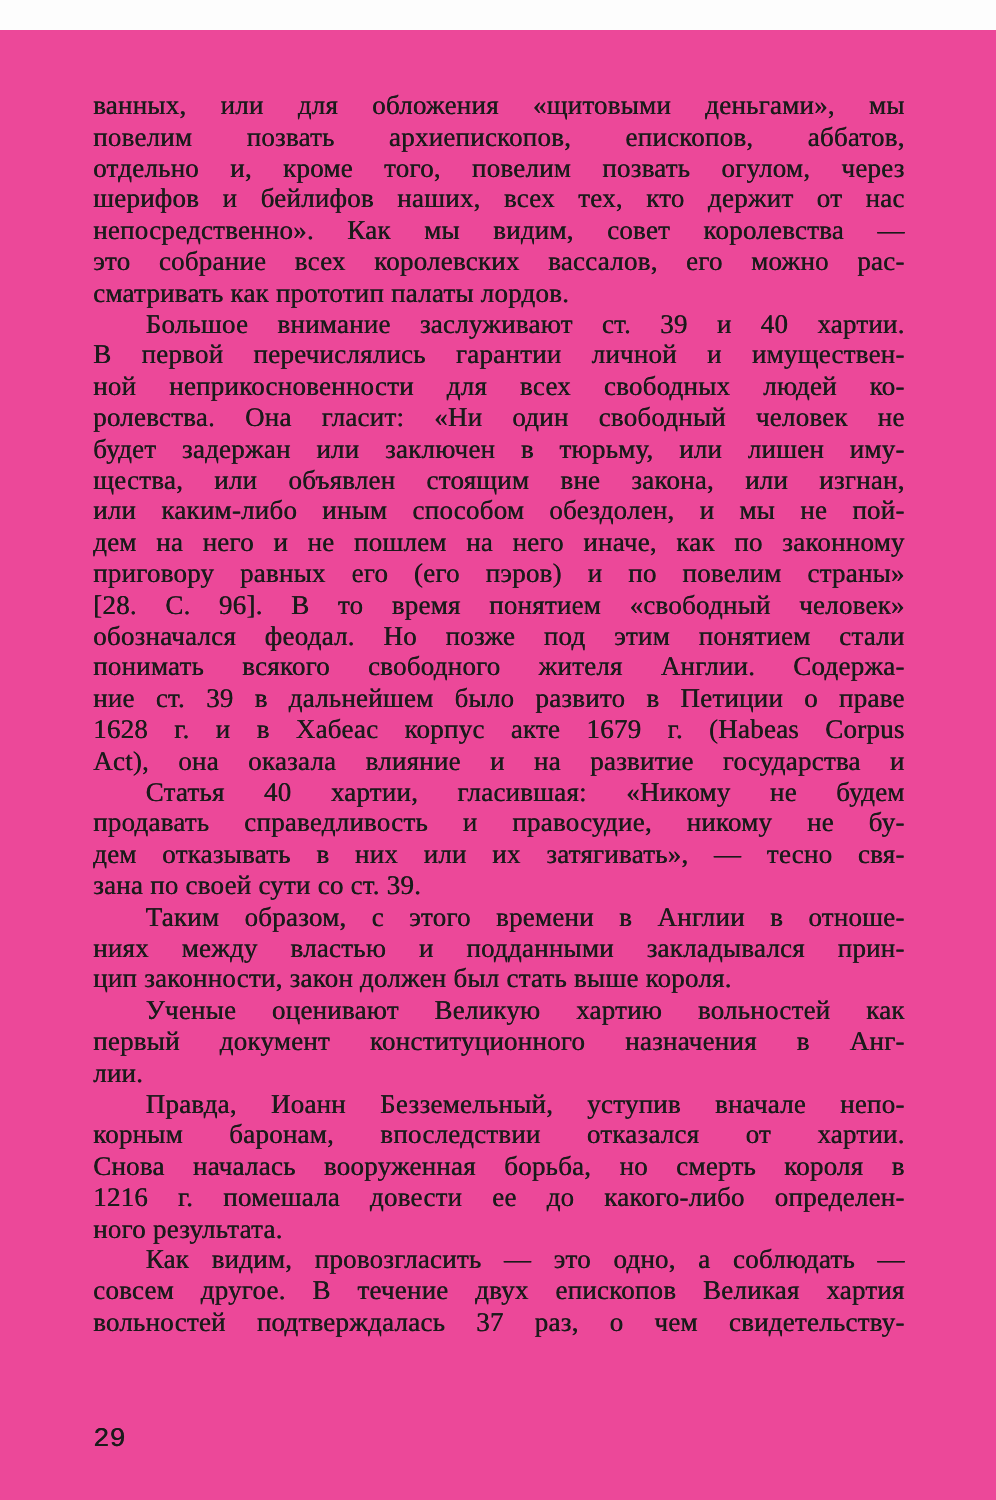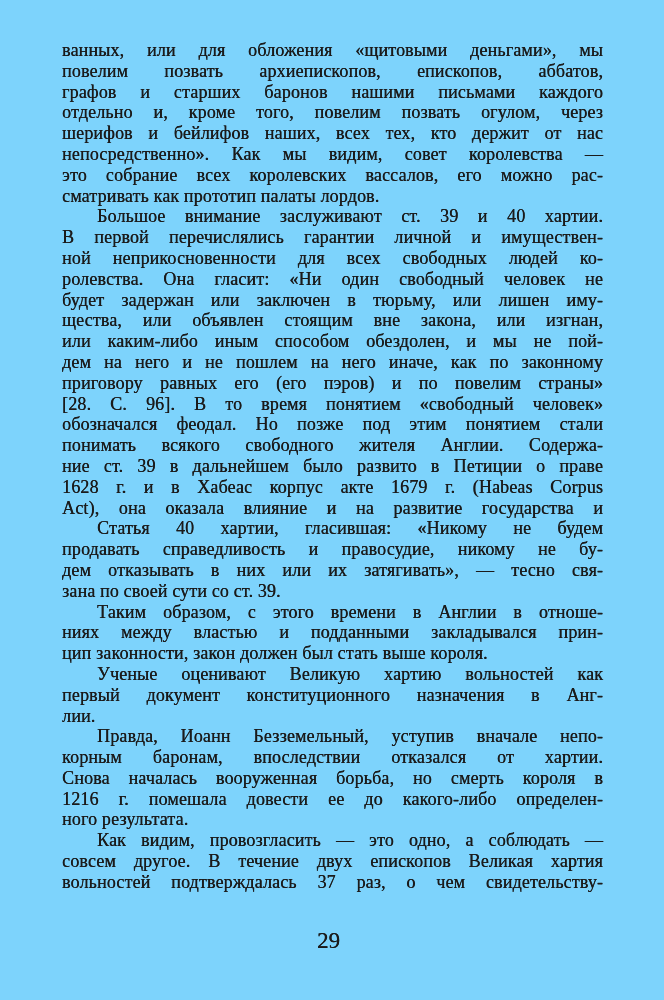--- a/index.html
+++ b/index.html
@@ -10,21 +10,22 @@
     width: 664px;
     height: 1000px;
     background: #fdfdfd;
     overflow: hidden;
     position: relative;
     font-family: "Liberation Serif", "DejaVu Serif", serif;
   }
   .page {
     position: absolute;
     inset: 0;
-    background: #7dd3fc;
+    background: #ec4899;
+    margin-top: 20px;
   }
   .text-block {
     position: absolute;
     left: 62px;
     top: 40px;
     width: 541px;
   }
   .paragraph {
     margin: 0;
     padding: 0;
@@ -44,36 +45,36 @@
     text-align-last: left;
   }
   .line.indent {
     text-indent: 35px;
   }
   .page-number {
     position: absolute;
     top: 930px;
     left: 62px;
     width: 533px;
-    text-align: center;
-    font-size: 23px;
+    text-align: left;
+    font-size: 18px;
     line-height: 21px;
     color: #1b1b1b;
     text-shadow: 0.3px 0 0 currentColor;
+    font-family: Liberation Mono, monospace;
   }
 </style>
 </head>
 <body>
 
 <div class="page">
   <div class="text-block">
       <div class="paragraph">
         <div class="line">ванных, или для обложения «щитовыми деньгами», мы</div>
         <div class="line">повелим позвать архиепископов, епископов, аббатов,</div>
-        <div class="line">графов и старших баронов нашими письмами каждого</div>
         <div class="line">отдельно и, кроме того, повелим позвать огулом, через</div>
         <div class="line">шерифов и бейлифов наших, всех тех, кто держит от нас</div>
         <div class="line">непосредственно». Как мы видим, совет королевства —</div>
         <div class="line">это собрание всех королевских вассалов, его можно рас-</div>
         <div class="line last">сматривать как прототип палаты лордов.</div>
       </div>
       <div class="paragraph">
         <div class="line indent">Большое внимание заслуживают ст. 39 и 40 хартии.</div>
         <div class="line">В первой перечислялись гарантии личной и имуществен-</div>
         <div class="line">ной неприкосновенности для всех свободных людей ко-</div>

